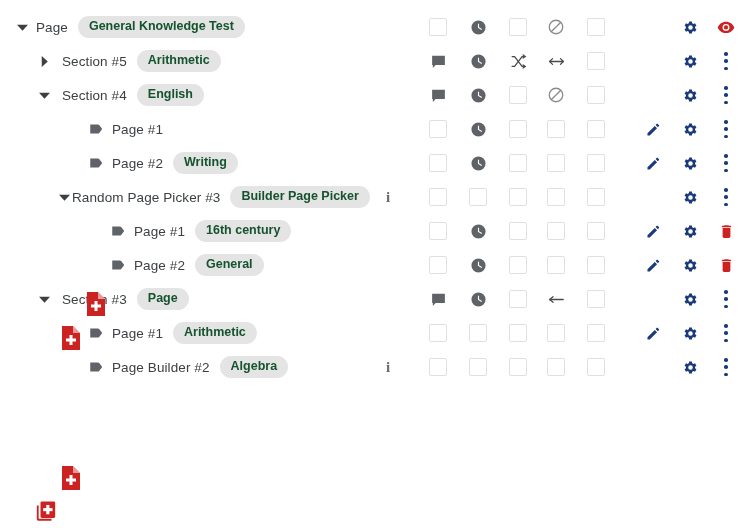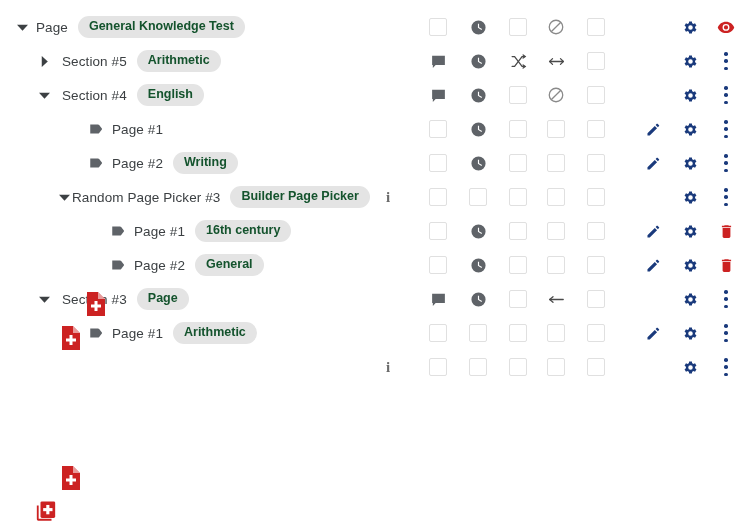--- a/index.html
+++ b/index.html
@@ -528,20 +528,29 @@
       </div>
       <div class="cell" style="left: 713px;">
         <span class="dots">
           <i></i>
           <i></i>
           <i></i>
         </span>
       </div>
     </div>
     <div class="row" style="top: 350px;">
+      <div class="left" style="position: absolute; left: 88px;">
+        <span class="tagicon">
+          <svg class="g-icon" width="18" height="18" viewBox="0 0 24 24" fill="#5f6368">
+            <path d="M3 6h10.3c.6 0 1.2.3 1.6.8l3.6 4.6c.3.4.3.9 0 1.3l-3.6 4.5c-.4.5-1 .8-1.6.8H3z"></path>
+          </svg>
+        </span>
+        <span class="nodelabel">Page Builder #2</span>
+        <span class="chip">Algebra</span>
+      </div>
       <div class="infoicon" style="left: 381px; top: 7px;">i</div>
       <div class="cell" style="left: 425px;">
         <span class="box"></span>
       </div>
       <div class="cell" style="left: 465px;">
         <span class="box"></span>
       </div>
       <div class="cell" style="left: 505px;">
         <span class="box"></span>
       </div>

